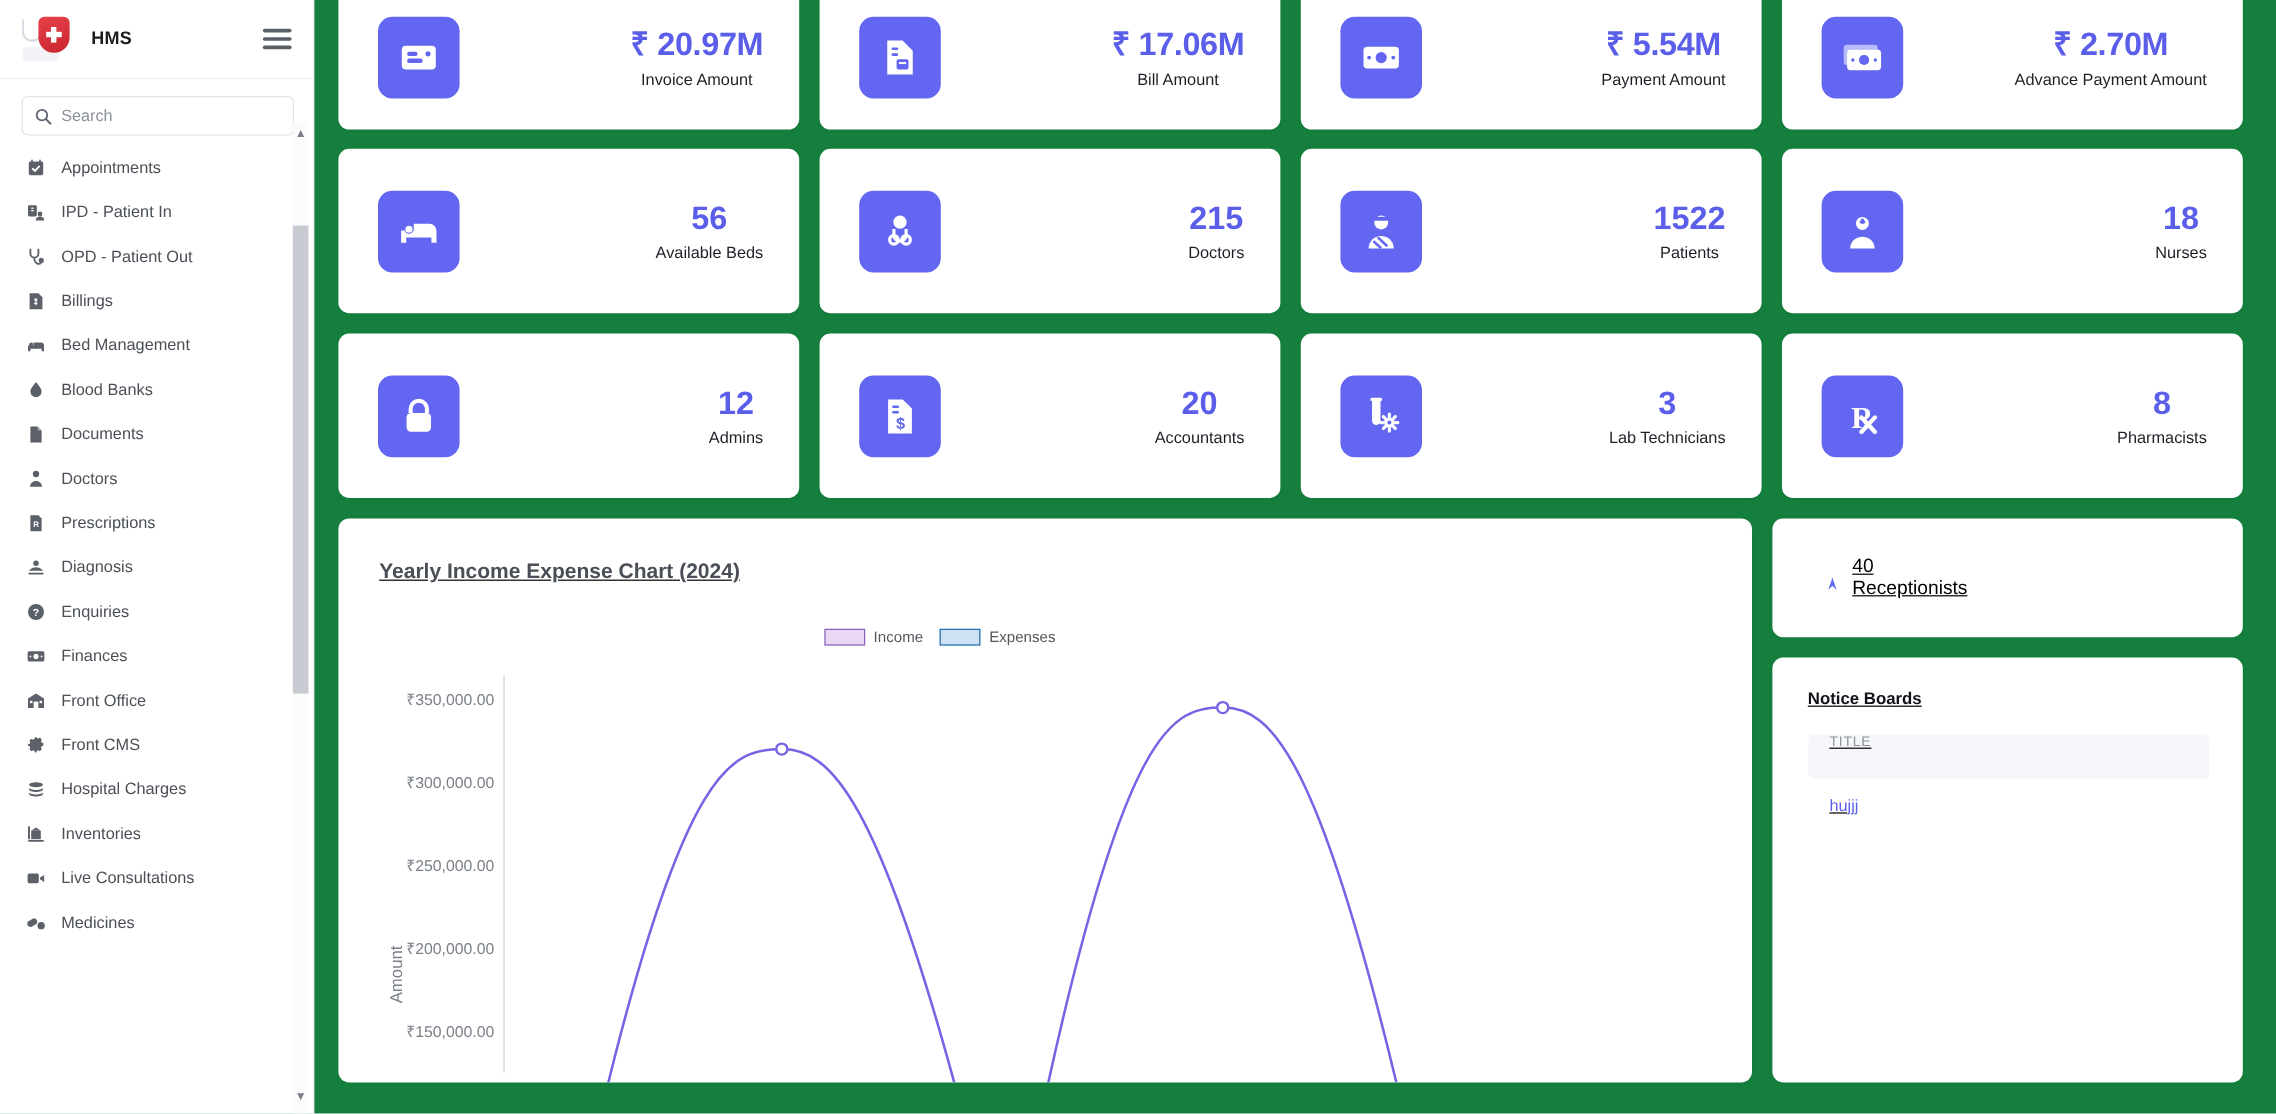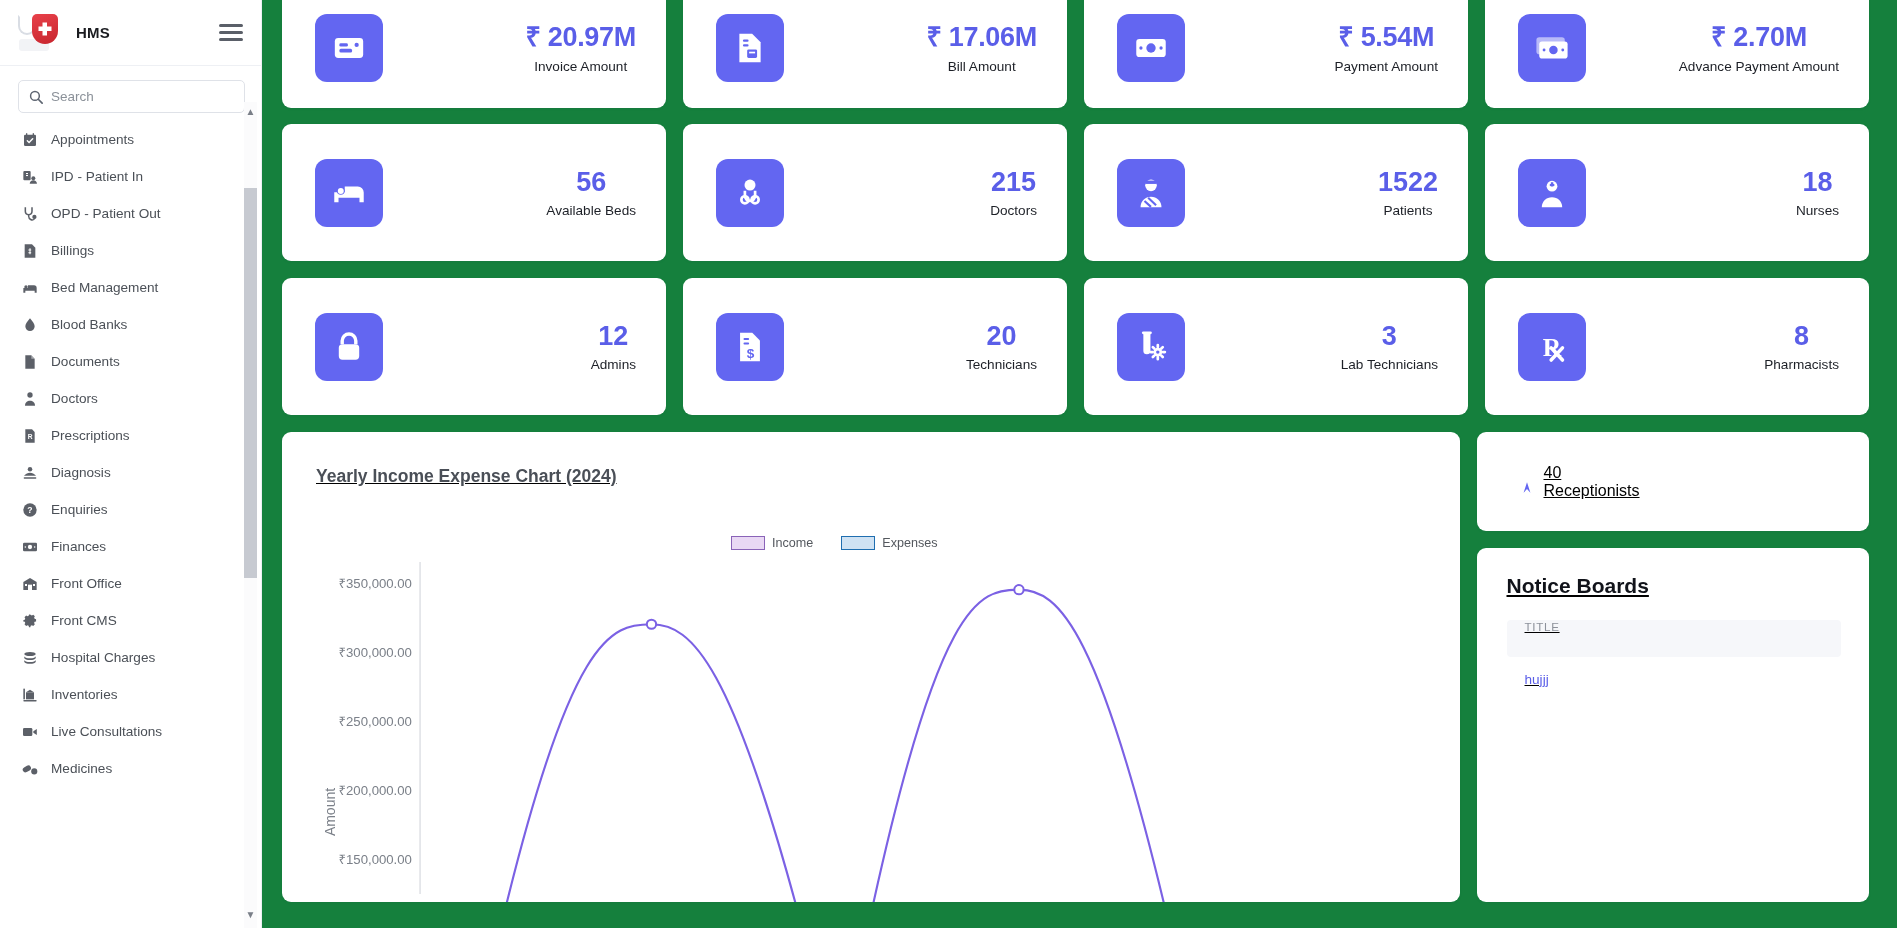--- a/index.html
+++ b/index.html
@@ -178,22 +178,22 @@
   .chart-card {
     background: #fff; border-radius: 9px;
     box-shadow: 0 1px 3px rgba(30,40,70,.07);
     height: 470px; padding: 34px 30px 0 34px;
     position: relative; overflow: hidden;
   }
   .chart-title {
     font-size: 17.5px; font-weight: bold; color: #4a4f57;
   }
   .chart-legend {
-    position: absolute; left: 405px; top: 104px;
-    display: flex; align-items: center; gap: 28px; margin-left: 44px;
+    position: absolute; left: 405px; top: 92px;
+    display: flex; align-items: center; gap: 14px;
   }
   .lg { display: flex; align-items: center; gap: 7px; }
   .lg .sw { width: 34px; height: 14px; border-width: 1.6px; border-style: solid; }
   .lg .sw.income { background: #e9d8f4; border-color: #8a63b8; }
   .lg .sw.expenses { background: #cfe2f3; border-color: #1f6eb0; }
   .lg .lgt { font-size: 12.6px; color: #54585e; }
 
   .plot { position: absolute; left: 0; top: 130px; width: 100%; height: 340px; }
 
   .right-col { display: flex; flex-direction: column; gap: 17px; }
@@ -201,21 +201,21 @@
     background: #fff; border-radius: 9px;
     box-shadow: 0 1px 3px rgba(30,40,70,.07);
     height: 99px; display: flex; align-items: center;
     padding: 0 30px 0 33px;
   }
   .notice-card {
     background: #fff; border-radius: 9px;
     box-shadow: 0 1px 3px rgba(30,40,70,.07);
     flex: 1 1 auto; padding: 26px 28px 0 30px;
   }
-  .notice-title { font-size: 21px; font-weight: bold; color: #11131a; }
+  .notice-title { font-size: 14px; font-weight: bold; color: #11131a; }
   .notice-table { margin-top: 22px; }
   .nt-head {
     background: #f6f7fa; height: 37px;
     display: flex; align-items: flex-start; padding-left: 18px;
     border-radius: 4px;
   }
   .nt-head span {
     font-size: 11.6px; color: #8c919a; letter-spacing: .7px;
   }
   .nt-row { height: 44px; display: flex; align-items: center; padding-left: 18px; }
@@ -575,21 +575,21 @@
           <div class="tile">
             <svg width="34" height="34" viewBox="0 0 24 24" fill="#fff">
               <path d="M5 2h8.6l5.4 5.4V22H5z"></path>
               <rect x="7.4" y="5.6" width="4" height="1.5" rx=".7" fill="#6366f1"></rect>
               <rect x="7.4" y="8.8" width="4" height="1.5" rx=".7" fill="#6366f1"></rect>
               <text x="12.3" y="19.6" font-size="9.6" font-weight="bold" font-family="Liberation Sans, sans-serif" fill="#6366f1" text-anchor="middle">$</text>
             </svg>
           </div>
           <div class="txt">
             <div class="val">20</div>
-            <div class="cap">Technicians</div>
+            <div class="cap">Accountants</div>
           </div>
         </div>
         <div class="card">
           <div class="tile">
             <svg width="34" height="34" viewBox="0 0 24 24" fill="#fff">
               <path d="M6.6 2h5v12.6a2.5 2.5 0 0 1-5 0z"></path>
               <rect x="5.6" y="1" width="7" height="2" rx="1"></rect>
               <circle cx="16.8" cy="15.6" r="3.1"></circle>
               <path d="M16.8 10.6v1.4M16.8 19.2v1.4M11.8 15.6h1.4M20.4 15.6h1.4M13.3 12.1l1 1M19.3 18.1l1 1M20.3 12.1l-1 1M14.3 18.1l-1 1" stroke="#fff" stroke-width="1.9" stroke-linecap="round"></path>
               <circle cx="16.8" cy="15.6" r="1.2" fill="#6366f1"></circle>

